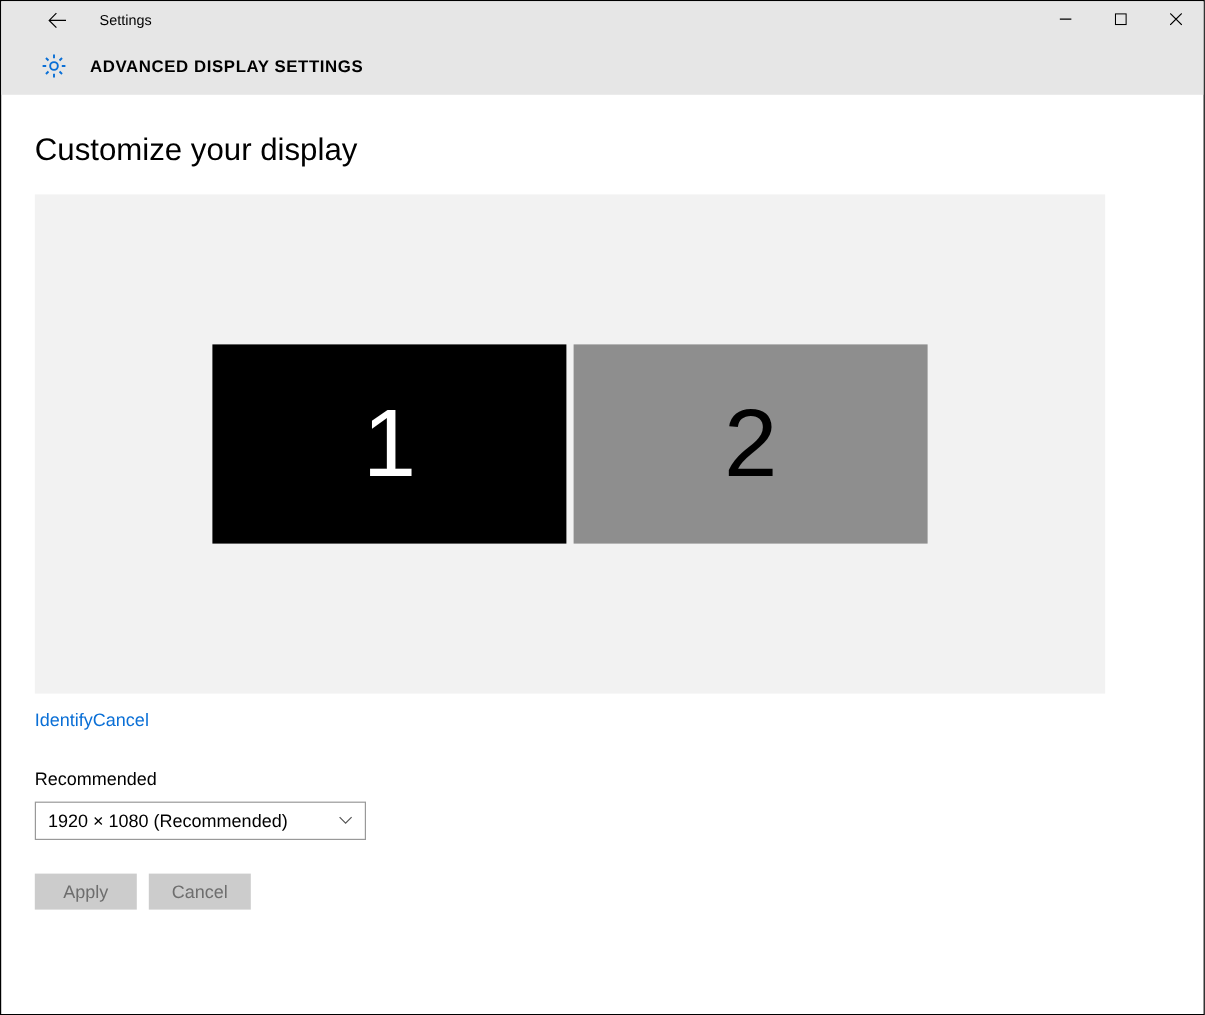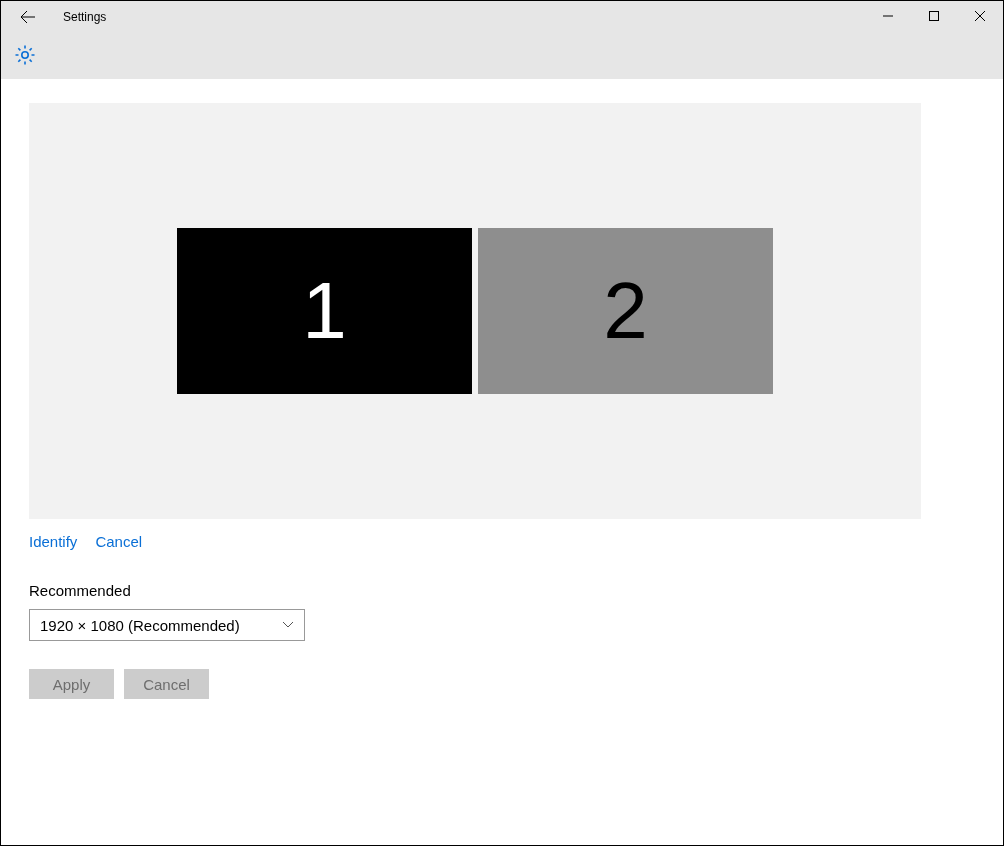--- a/index.html
+++ b/index.html
@@ -10,21 +10,21 @@
     width:1004px; height:846px;
     border:1px solid #000;
     position:relative;
     overflow:hidden;
   }
   
   .header-band {
     background:#e6e6e6;
     height:78px;
     position:relative;
-    padding-left:12px;
+    padding-left:32px;
   }
   .titlebar {
     height:32px;
     display:flex;
     align-items:center;
   }
   .back-btn {
     width:30px; height:30px;
     display:flex; align-items:center; justify-content:center;
     cursor:default;
@@ -87,21 +87,20 @@
     font-size:80px;
     font-weight:300;
     font-family:"Segoe UI Light","Segoe UI",Arial,sans-serif;
     cursor:default;
   }
   .monitor.primary { background:#000; color:#fff; }
   .monitor.secondary { background:#8e8e8e; color:#000; }
   .links {
     margin-top:14px;
     display:flex;
-    gap:18px;
   }
   .link {
     color:#0a6fd6;
     font-size:15px;
     cursor:default;
   }
   .field-label {
     font-size:15px;
     color:#000;
     margin-top:32px;
@@ -163,24 +162,26 @@
       </div>
     </div>
   </div>
   <div class="page-header">
     <svg class="gear" viewBox="0 0 24 24">
       <g fill="none" stroke="currentColor" stroke-width="1.6">
         <circle cx="12" cy="12" r="3.2"></circle>
         <path d="M12 2.5v3M12 18.5v3M21.5 12h-3M5.5 12h-3M18.7 5.3l-2.1 2.1M7.4 16.6l-2.1 2.1M18.7 18.7l-2.1-2.1M7.4 7.4 5.3 5.3"></path>
       </g>
     </svg>
+    <div class="page-header-title">ADVANCED DISPLAY SETTINGS</div>
   </div>
 </div>
 
 <div class="content">
+  <div class="h1">Customize your display</div>
 
   <div class="display-area">
     <div class="monitor primary">1</div>
     <div class="monitor secondary">2</div>
   </div>
 
   <div class="links">
     <span class="link">Identify</span>
     <span class="link">Cancel</span>
   </div>

